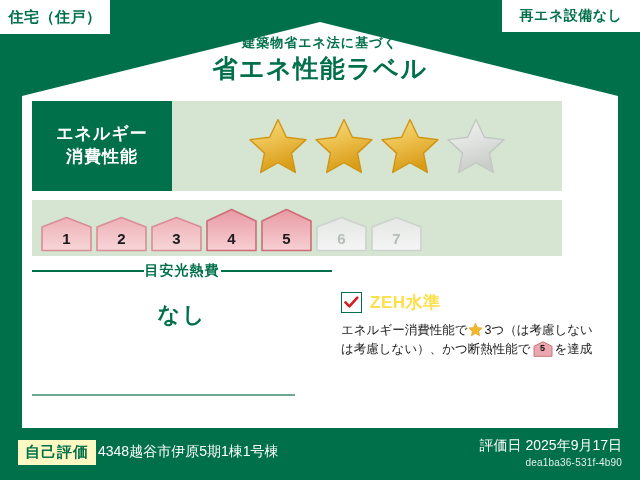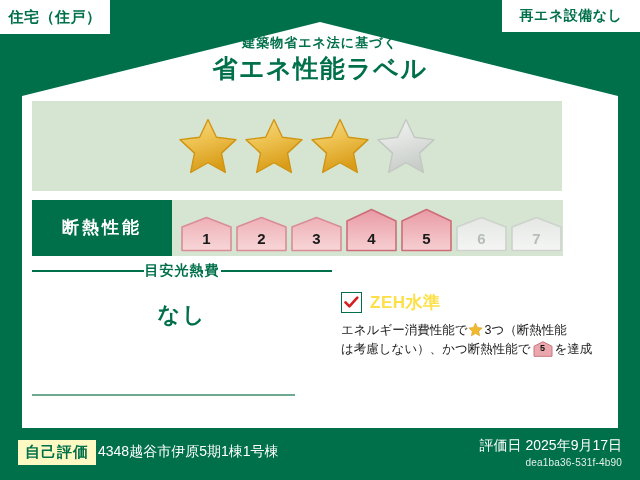--- a/index.html
+++ b/index.html
@@ -136,20 +136,24 @@
 
   <div class="tag" id="tag-left">住宅（住戸）</div>
   <div class="tag" id="tag-right">再エネ設備なし</div>
 
   <div id="title-block">
     <div id="title-sub">建築物省エネ法に基づく</div>
     <div id="title-main">省エネ性能ラベル</div>
   </div>
 
   <div class="row" id="row-energy">
+    <div class="row-label">
+      <span>エネルギー</span>
+      <span>消費性能</span>
+    </div>
     <div class="row-value" id="stars-wrap">
         <svg class="star" width="62" height="60" viewBox="0 0 24 24">
           <defs>
             <linearGradient id="sg0" x1="0" y1="0" x2="0.35" y2="1">
               <stop offset="0%" stop-color="#f6d98a"></stop>
               <stop offset="45%" stop-color="#eec352"></stop>
               <stop offset="100%" stop-color="#d99c18"></stop>
             </linearGradient>
           </defs>
           <polygon points="12,1.4 15.35,8.5 23.2,9.45 17.4,14.85 18.95,22.6 12,18.7 5.05,22.6 6.6,14.85 0.8,9.45 8.65,8.5" fill="url(#sg0)" stroke="#cf9412" stroke-width="0.55" stroke-linejoin="round"></polygon>
@@ -181,21 +185,20 @@
               <stop offset="45%" stop-color="#e2e5e2"></stop>
               <stop offset="100%" stop-color="#c9cdc9"></stop>
             </linearGradient>
           </defs>
           <polygon points="12,1.4 15.35,8.5 23.2,9.45 17.4,14.85 18.95,22.6 12,18.7 5.05,22.6 6.6,14.85 0.8,9.45 8.65,8.5" fill="url(#sg3)" stroke="#c2c7c2" stroke-width="0.55" stroke-linejoin="round"></polygon>
         </svg>
       </div>
   </div>
 
   <div class="row" id="row-insul">
-    <div class="row-label">断熱性能</div>
     <div class="row-value" id="houses-wrap">
         <div class="house" style="height: 48px; align-items: flex-end;">
           <svg width="53" height="36" viewBox="0 0 53 36">
             <defs>
               <linearGradient id="hg0" x1="0" y1="0" x2="0" y2="1">
                 <stop offset="0%" stop-color="#eeb0b6"></stop>
                 <stop offset="100%" stop-color="#f7d6d8"></stop>
               </linearGradient>
             </defs>
             <polygon points="26.5,1.5 51,11 51,34.5 2,34.5 2,11" fill="url(#hg0)" stroke="#d98d95" stroke-width="1.6" stroke-linejoin="round"></polygon>
@@ -290,21 +293,21 @@
       <span id="zeh-check">
         <svg width="15" height="13" viewBox="0 0 15 13" aria-hidden="true">
           <path d="M1.5 6.4 L5.4 10.4 L13.3 1.6" fill="none" stroke="#d32020" stroke-width="2.6" stroke-linecap="round" stroke-linejoin="round"></path>
         </svg>
       </span>
       <span id="zeh-title">ZEH水準</span>
     </div>
     <div id="zeh-desc">
       <span>エネルギー消費性能で</span><svg class="inline-star" width="15" height="15" viewBox="0 0 24 24" aria-hidden="true">
           <polygon points="12,1.6 15.3,8.6 22.8,9.5 17.2,14.7 18.7,22.2 12,18.4 5.3,22.2 6.8,14.7 1.2,9.5 8.7,8.6" fill="#f0b92e" stroke="#d79c14" stroke-width="0.8"></polygon>
-        </svg><span>3つ（断熱性能</span><br><span>は考慮しない）、かつ断熱性能で</span><span class="inline-house"><svg width="20" height="16" viewBox="0 0 20 16" aria-hidden="true">
+        </svg><span>3つ（は考慮しない</span><br><span>は考慮しない）、かつ断熱性能で</span><span class="inline-house"><svg width="20" height="16" viewBox="0 0 20 16" aria-hidden="true">
             <polygon points="10,0.7 19,5.3 19,15.3 1,15.3 1,5.3" fill="#eaa7ad" stroke="#c9777f" stroke-width="1"></polygon>
           </svg><span class="n">5</span></span><span>を達成</span>
     </div>
   </div>
 
   <div id="footer">
     <span id="eval-badge">自己評価</span>
     <span id="eval-name">4348越谷市伊原5期1棟1号棟</span>
     <span id="eval-date">評価日 2025年9月17日</span>
     <span id="eval-id">dea1ba36-531f-4b90</span>

